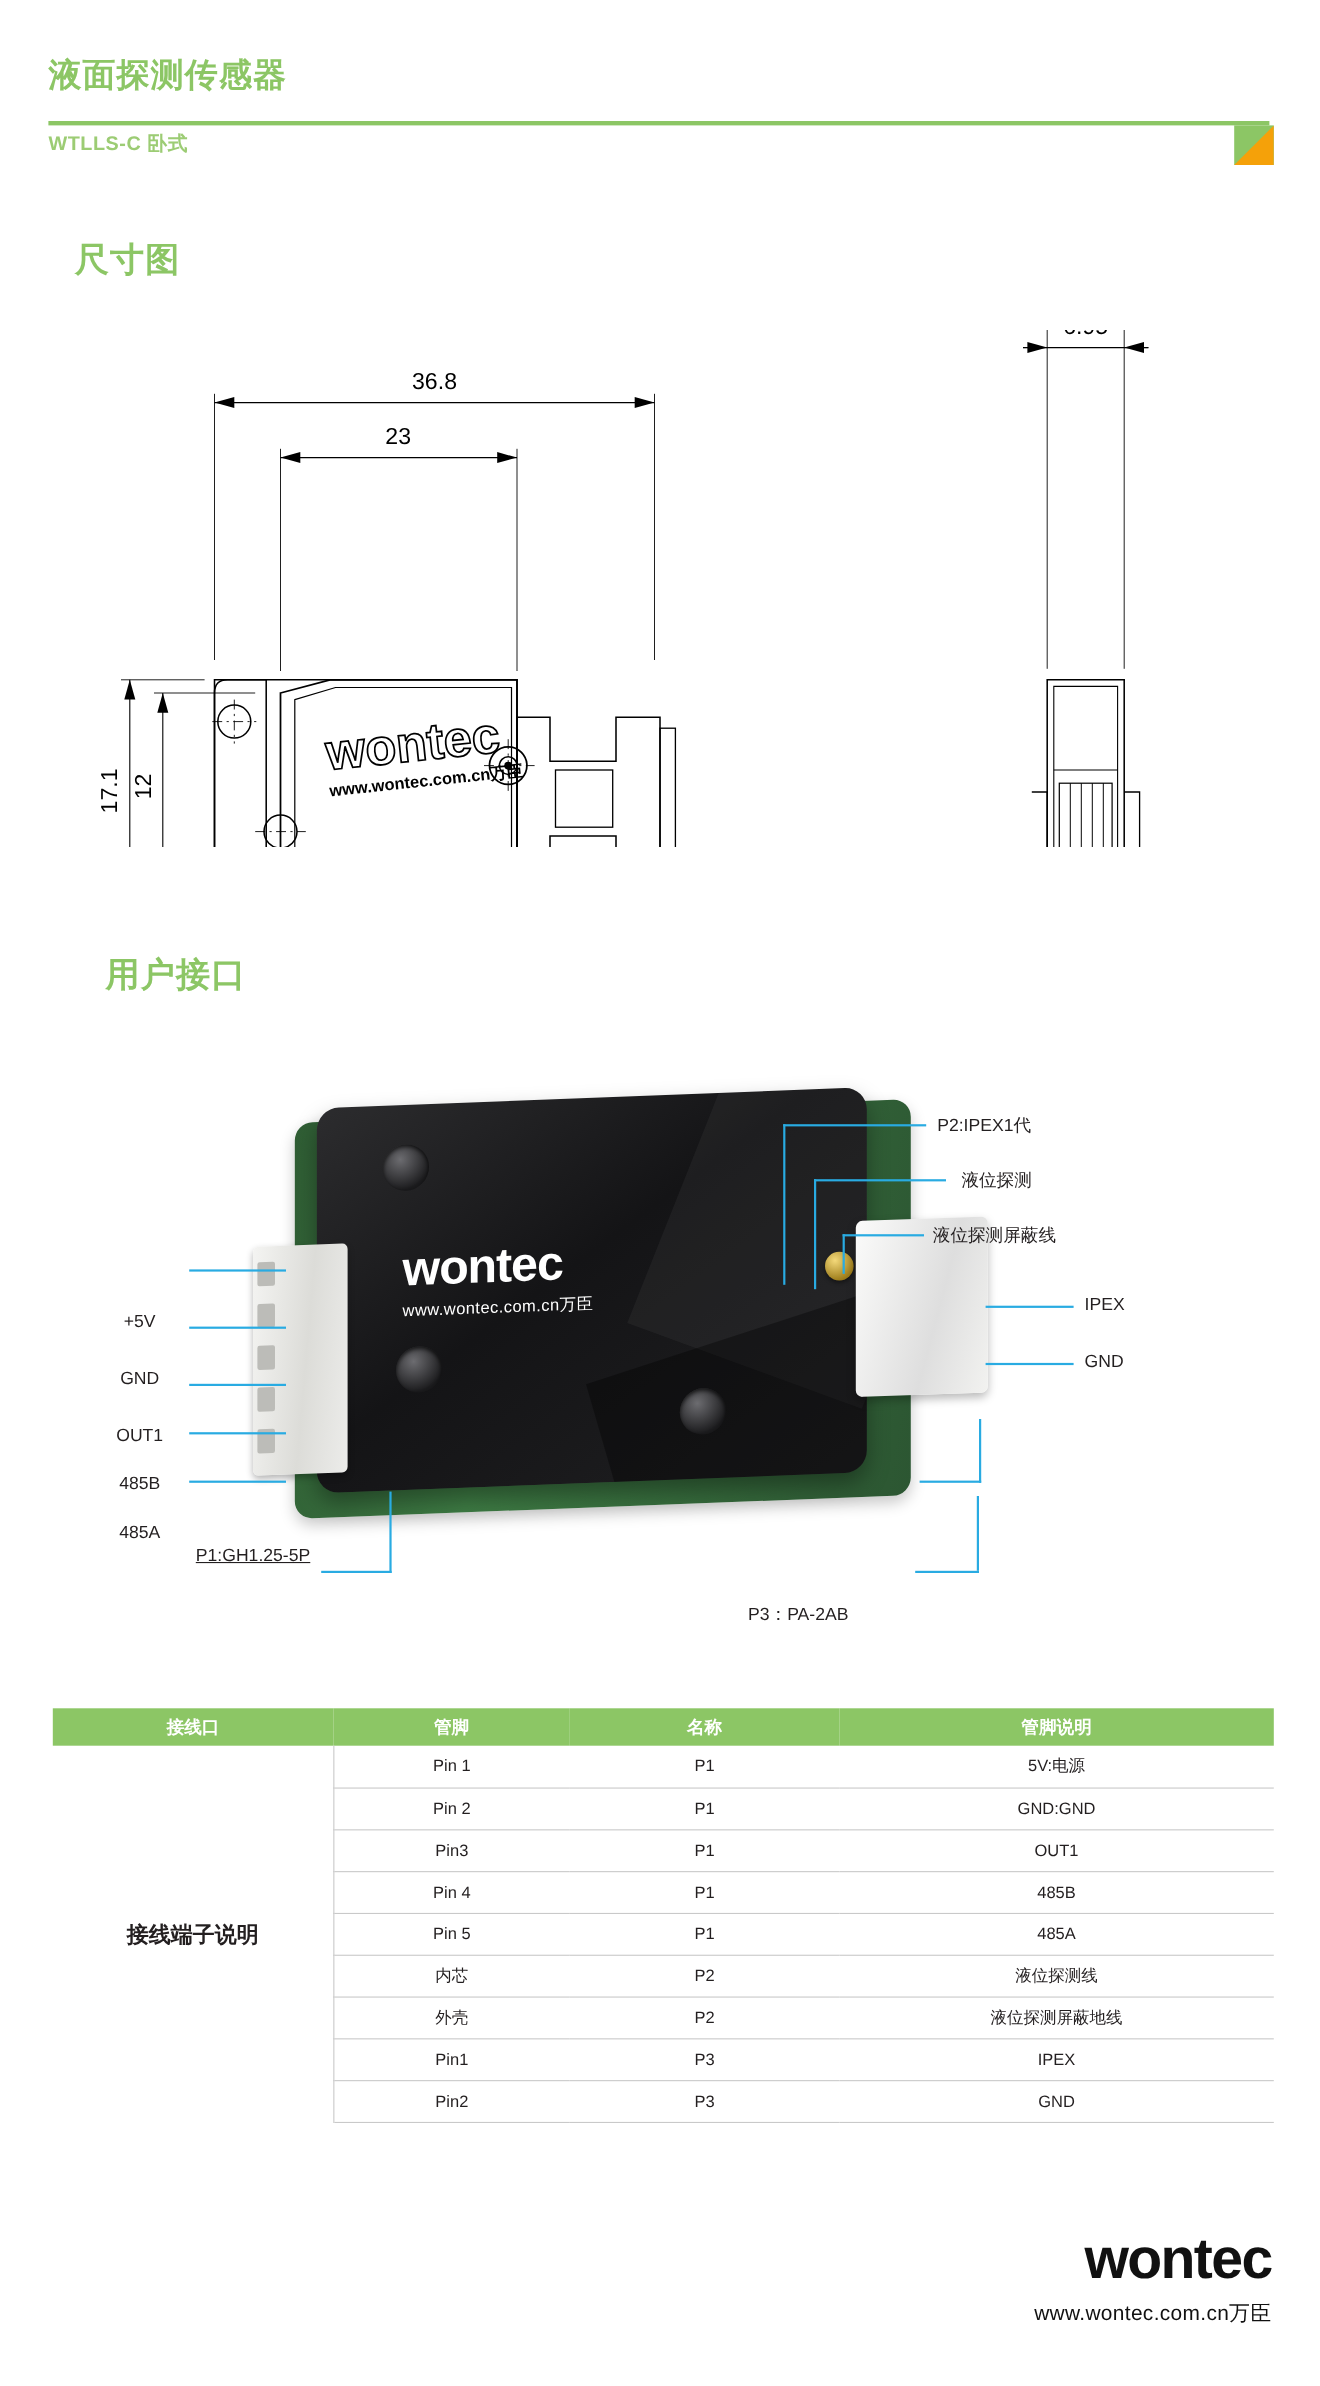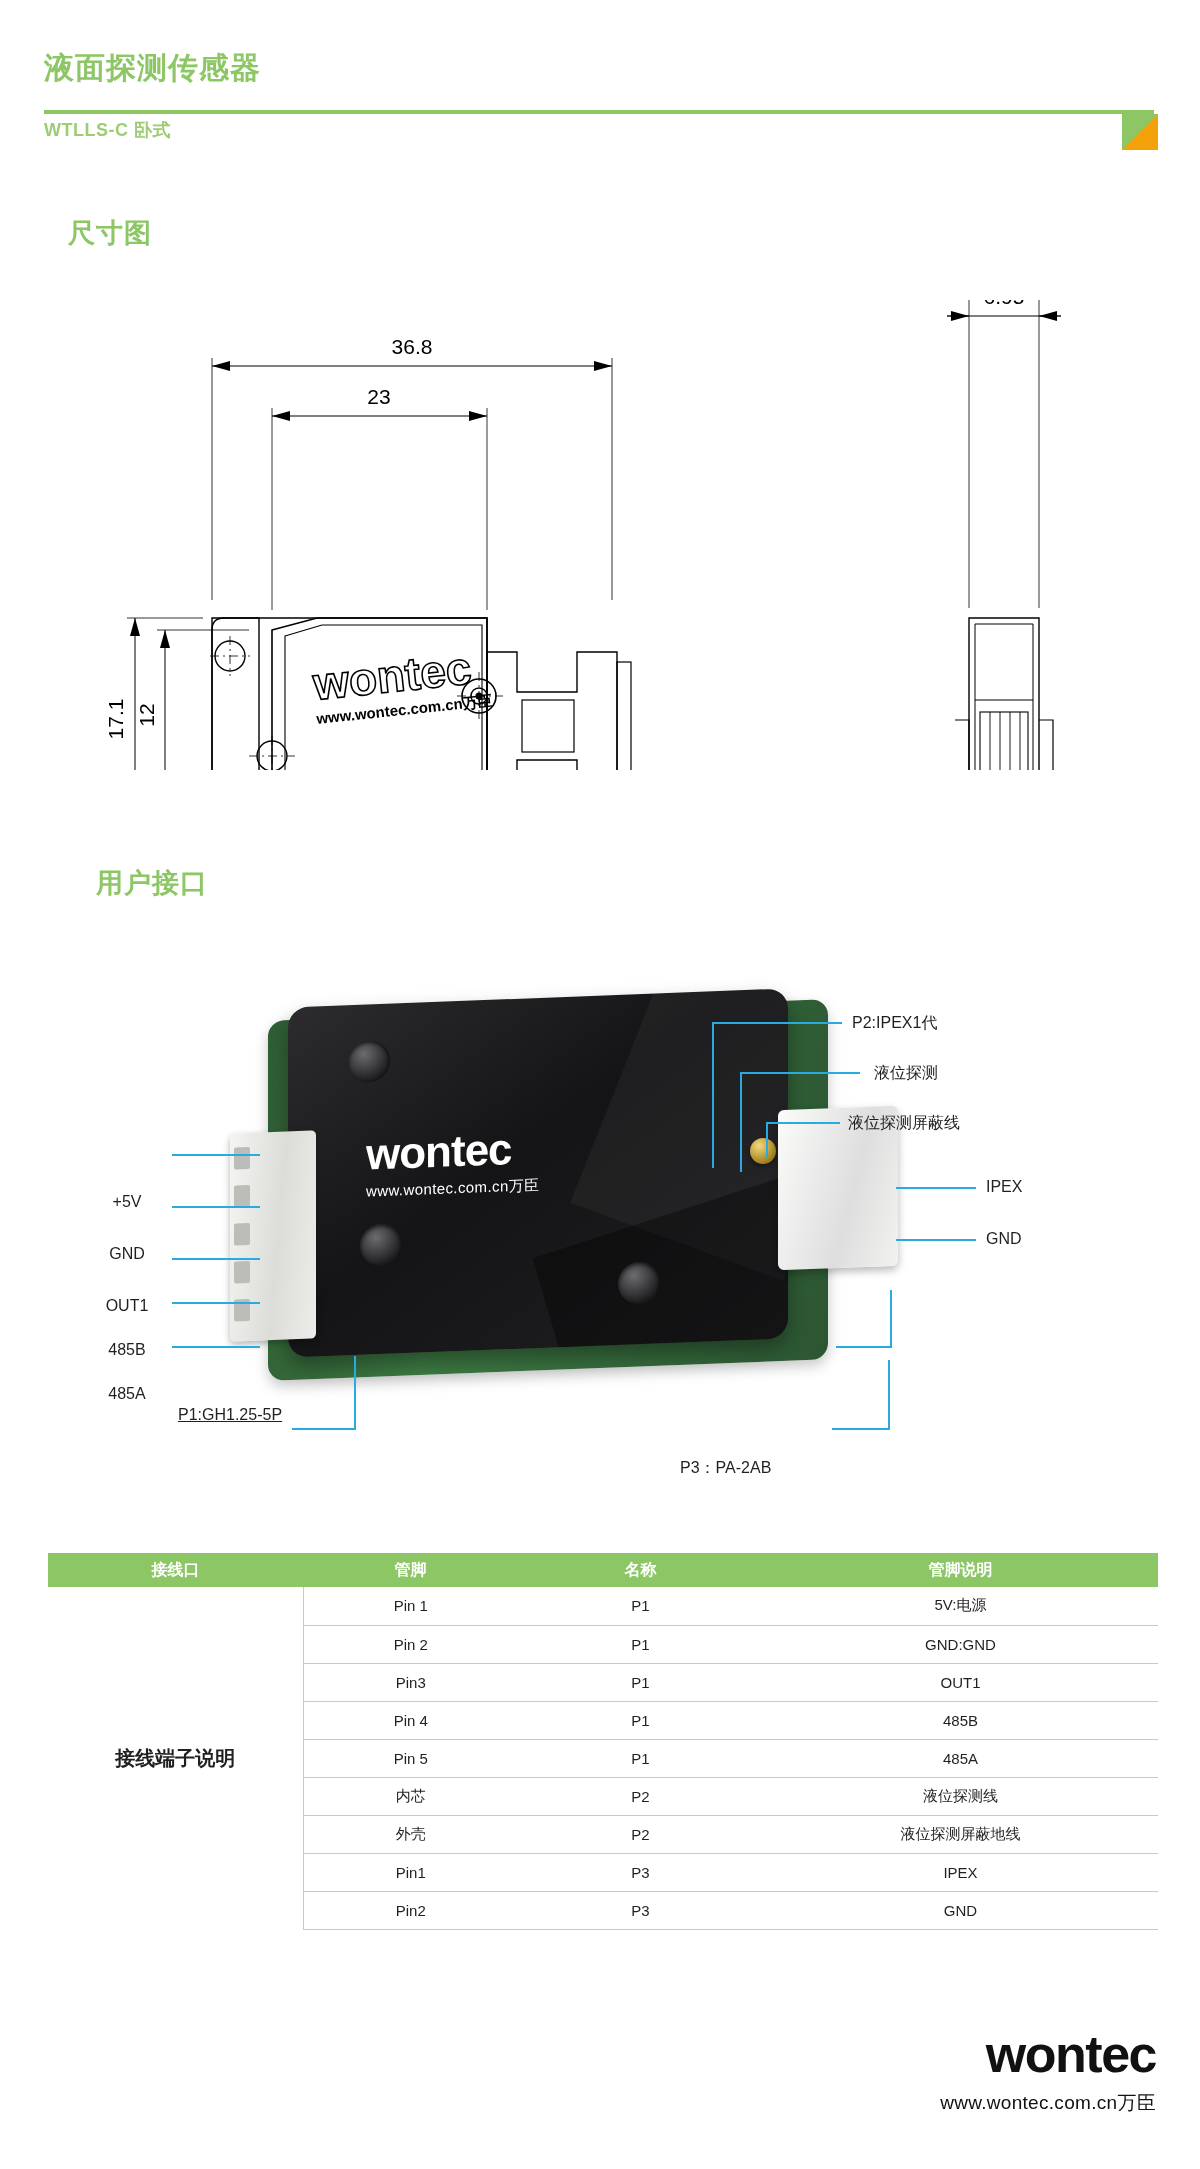--- a/index.html
+++ b/index.html
@@ -32,28 +32,28 @@
     background: #8cc665; overflow: hidden;
   }
   .corner-badge:after {
     content: ""; position: absolute; left: 0; top: 0; width: 0; height: 0;
     border-left: 36px solid #f5a109; border-bottom: 36px solid transparent;
     transform: rotate(180deg); transform-origin: 18px 18px;
   }
 
   
   .sec-head {
-    position: absolute; font-size: 27px; font-weight: bold; color: #8cc665;
+    position: absolute; font-size: 31px; font-weight: bold; color: #8cc665;
     letter-spacing: 1px;
   }
   .sec-dim { left: 68px; top: 215px; }
   .sec-ui  { left: 68px; top: 865px; margin-left: 28px; }
 
   
-  .dimblock { position: absolute; left: 0; top: 300px; width: 1200px; height: 470px; padding-left: 17px; }
+  .dimblock { position: absolute; left: 0; top: 300px; width: 1200px; height: 470px; }
   .dimblock svg { display: block; }
   .dim-txt { font-family: "Liberation Sans", sans-serif; font-size: 21px; fill: #000; }
 
   
   .uiblock { position: absolute; left: 0px; top: 960px; width: 1200px; height: 520px; }
 
   
   .pcb {
     position: absolute; left: 268px; top: 50px; width: 560px; height: 360px;
     background: linear-gradient(100deg, #2f5d34 0%, #3d7a43 35%, #2c5632 100%);

